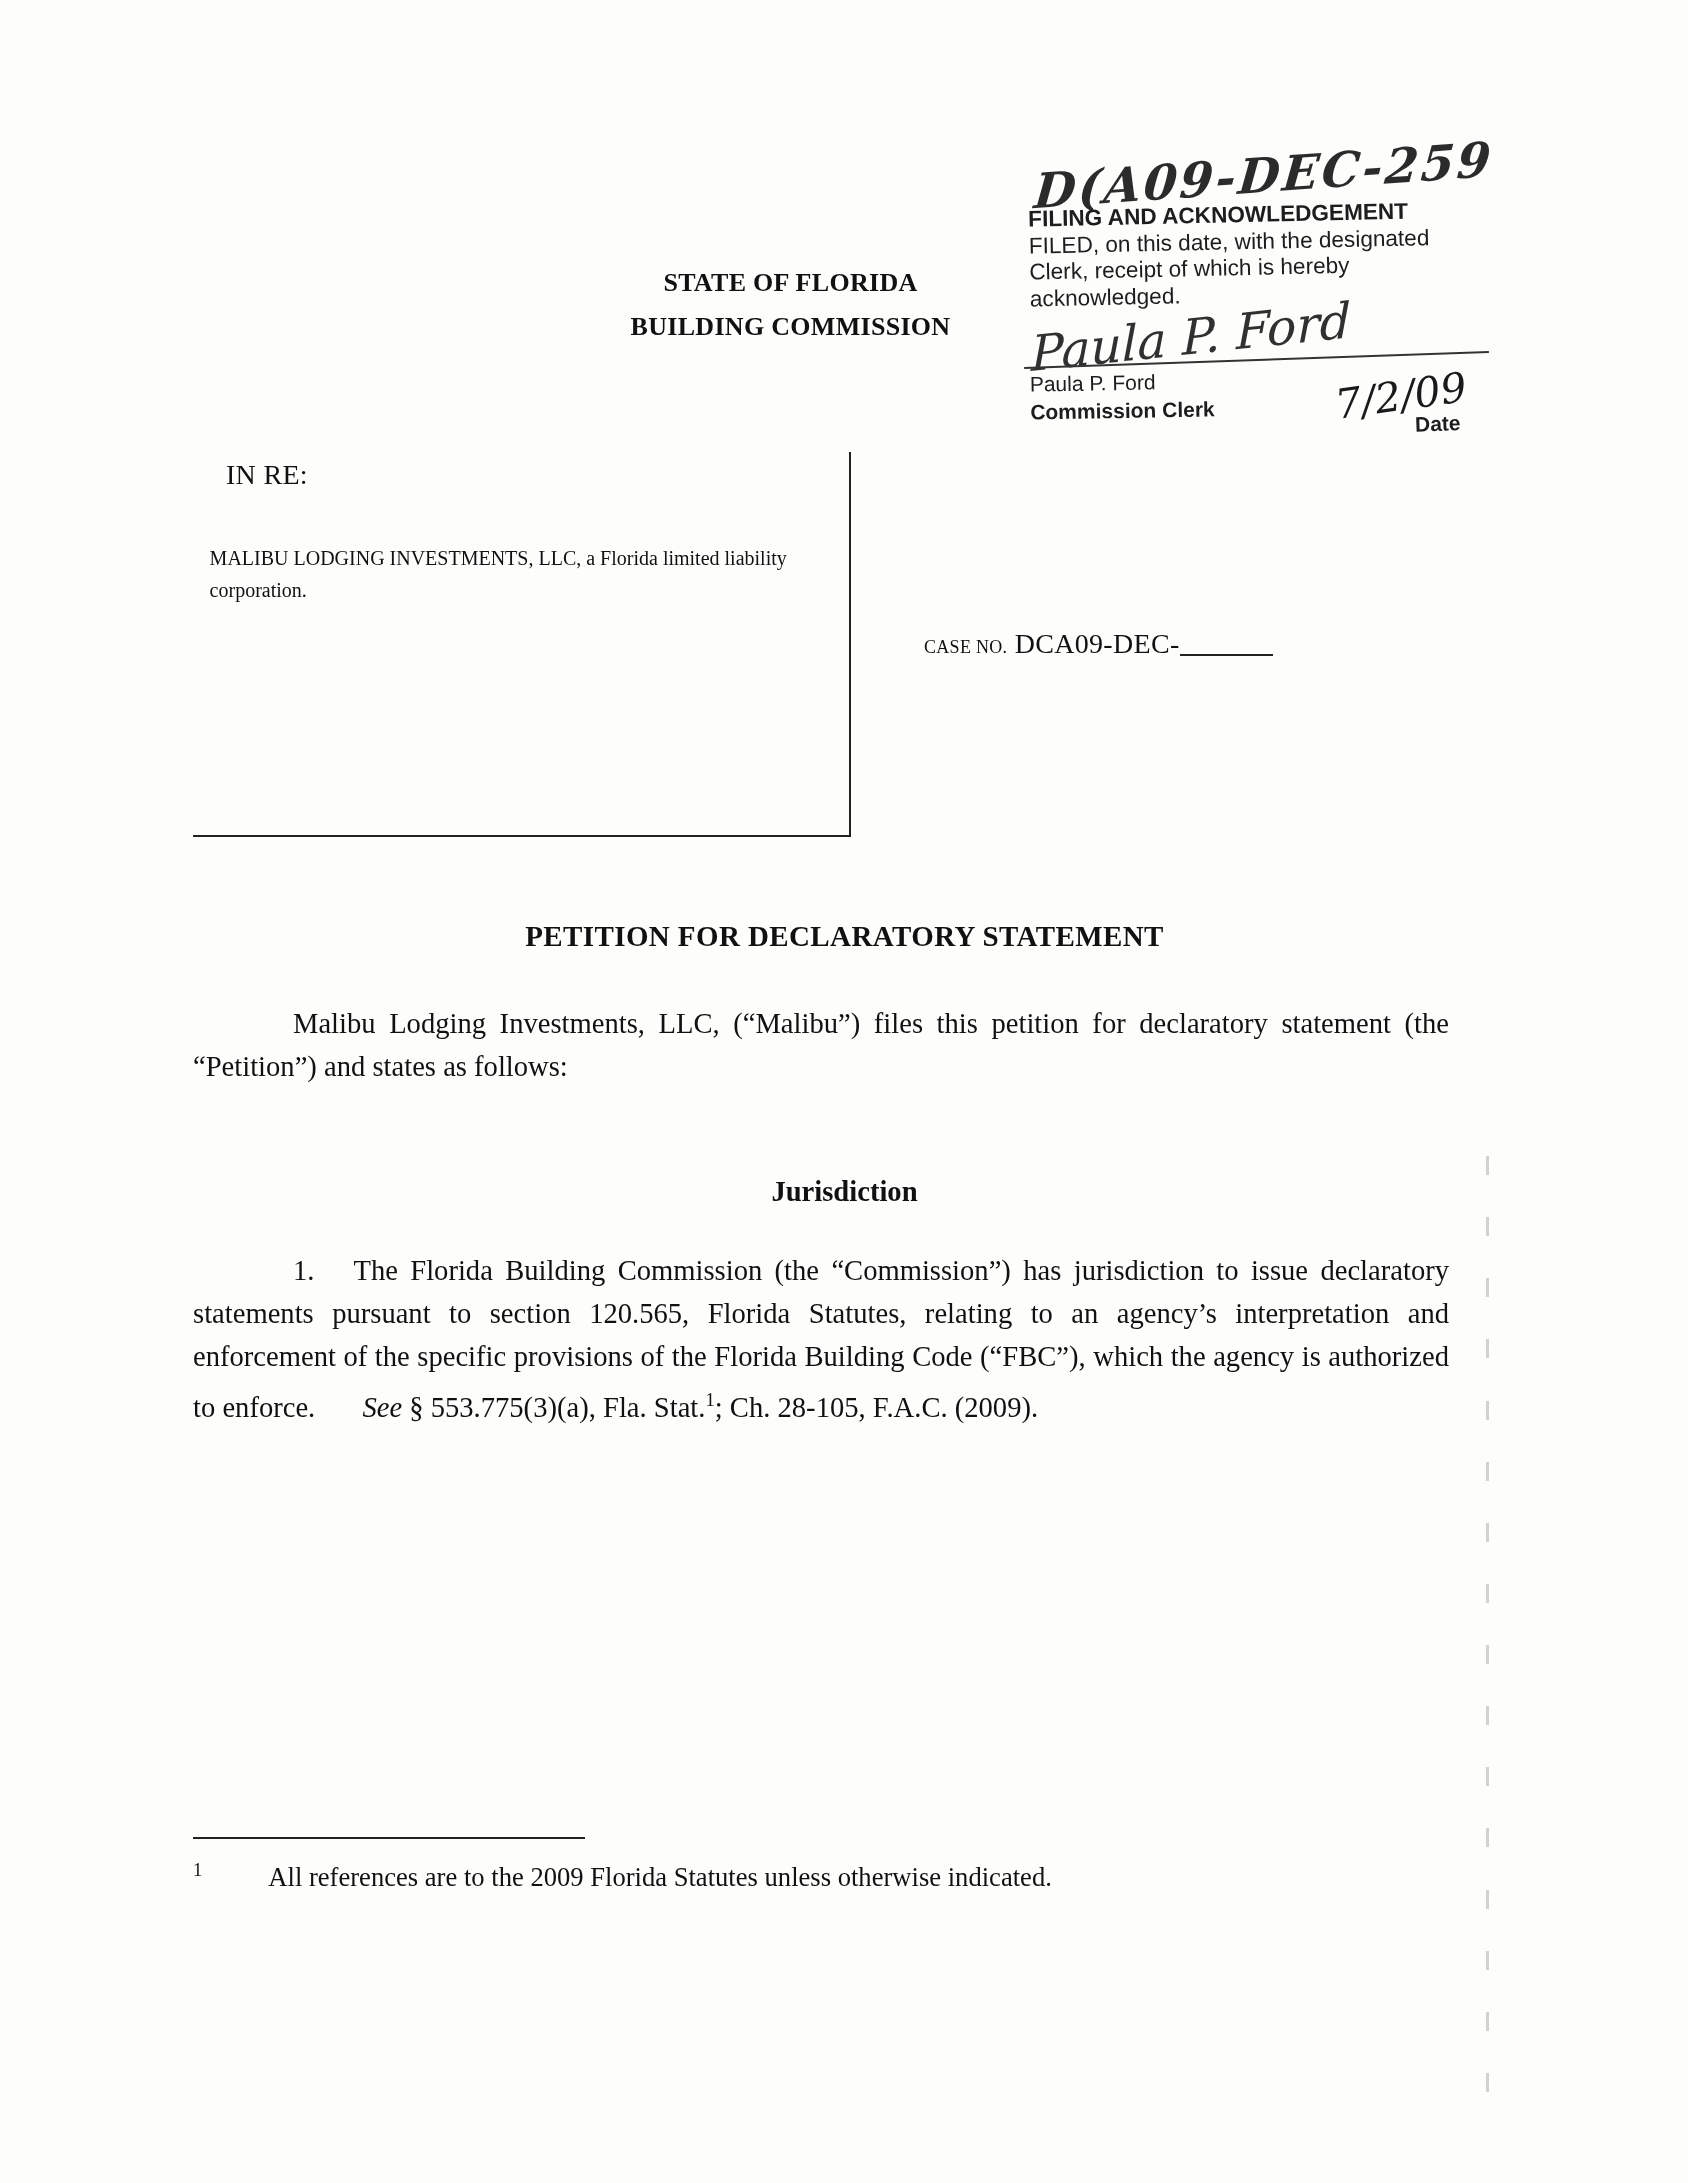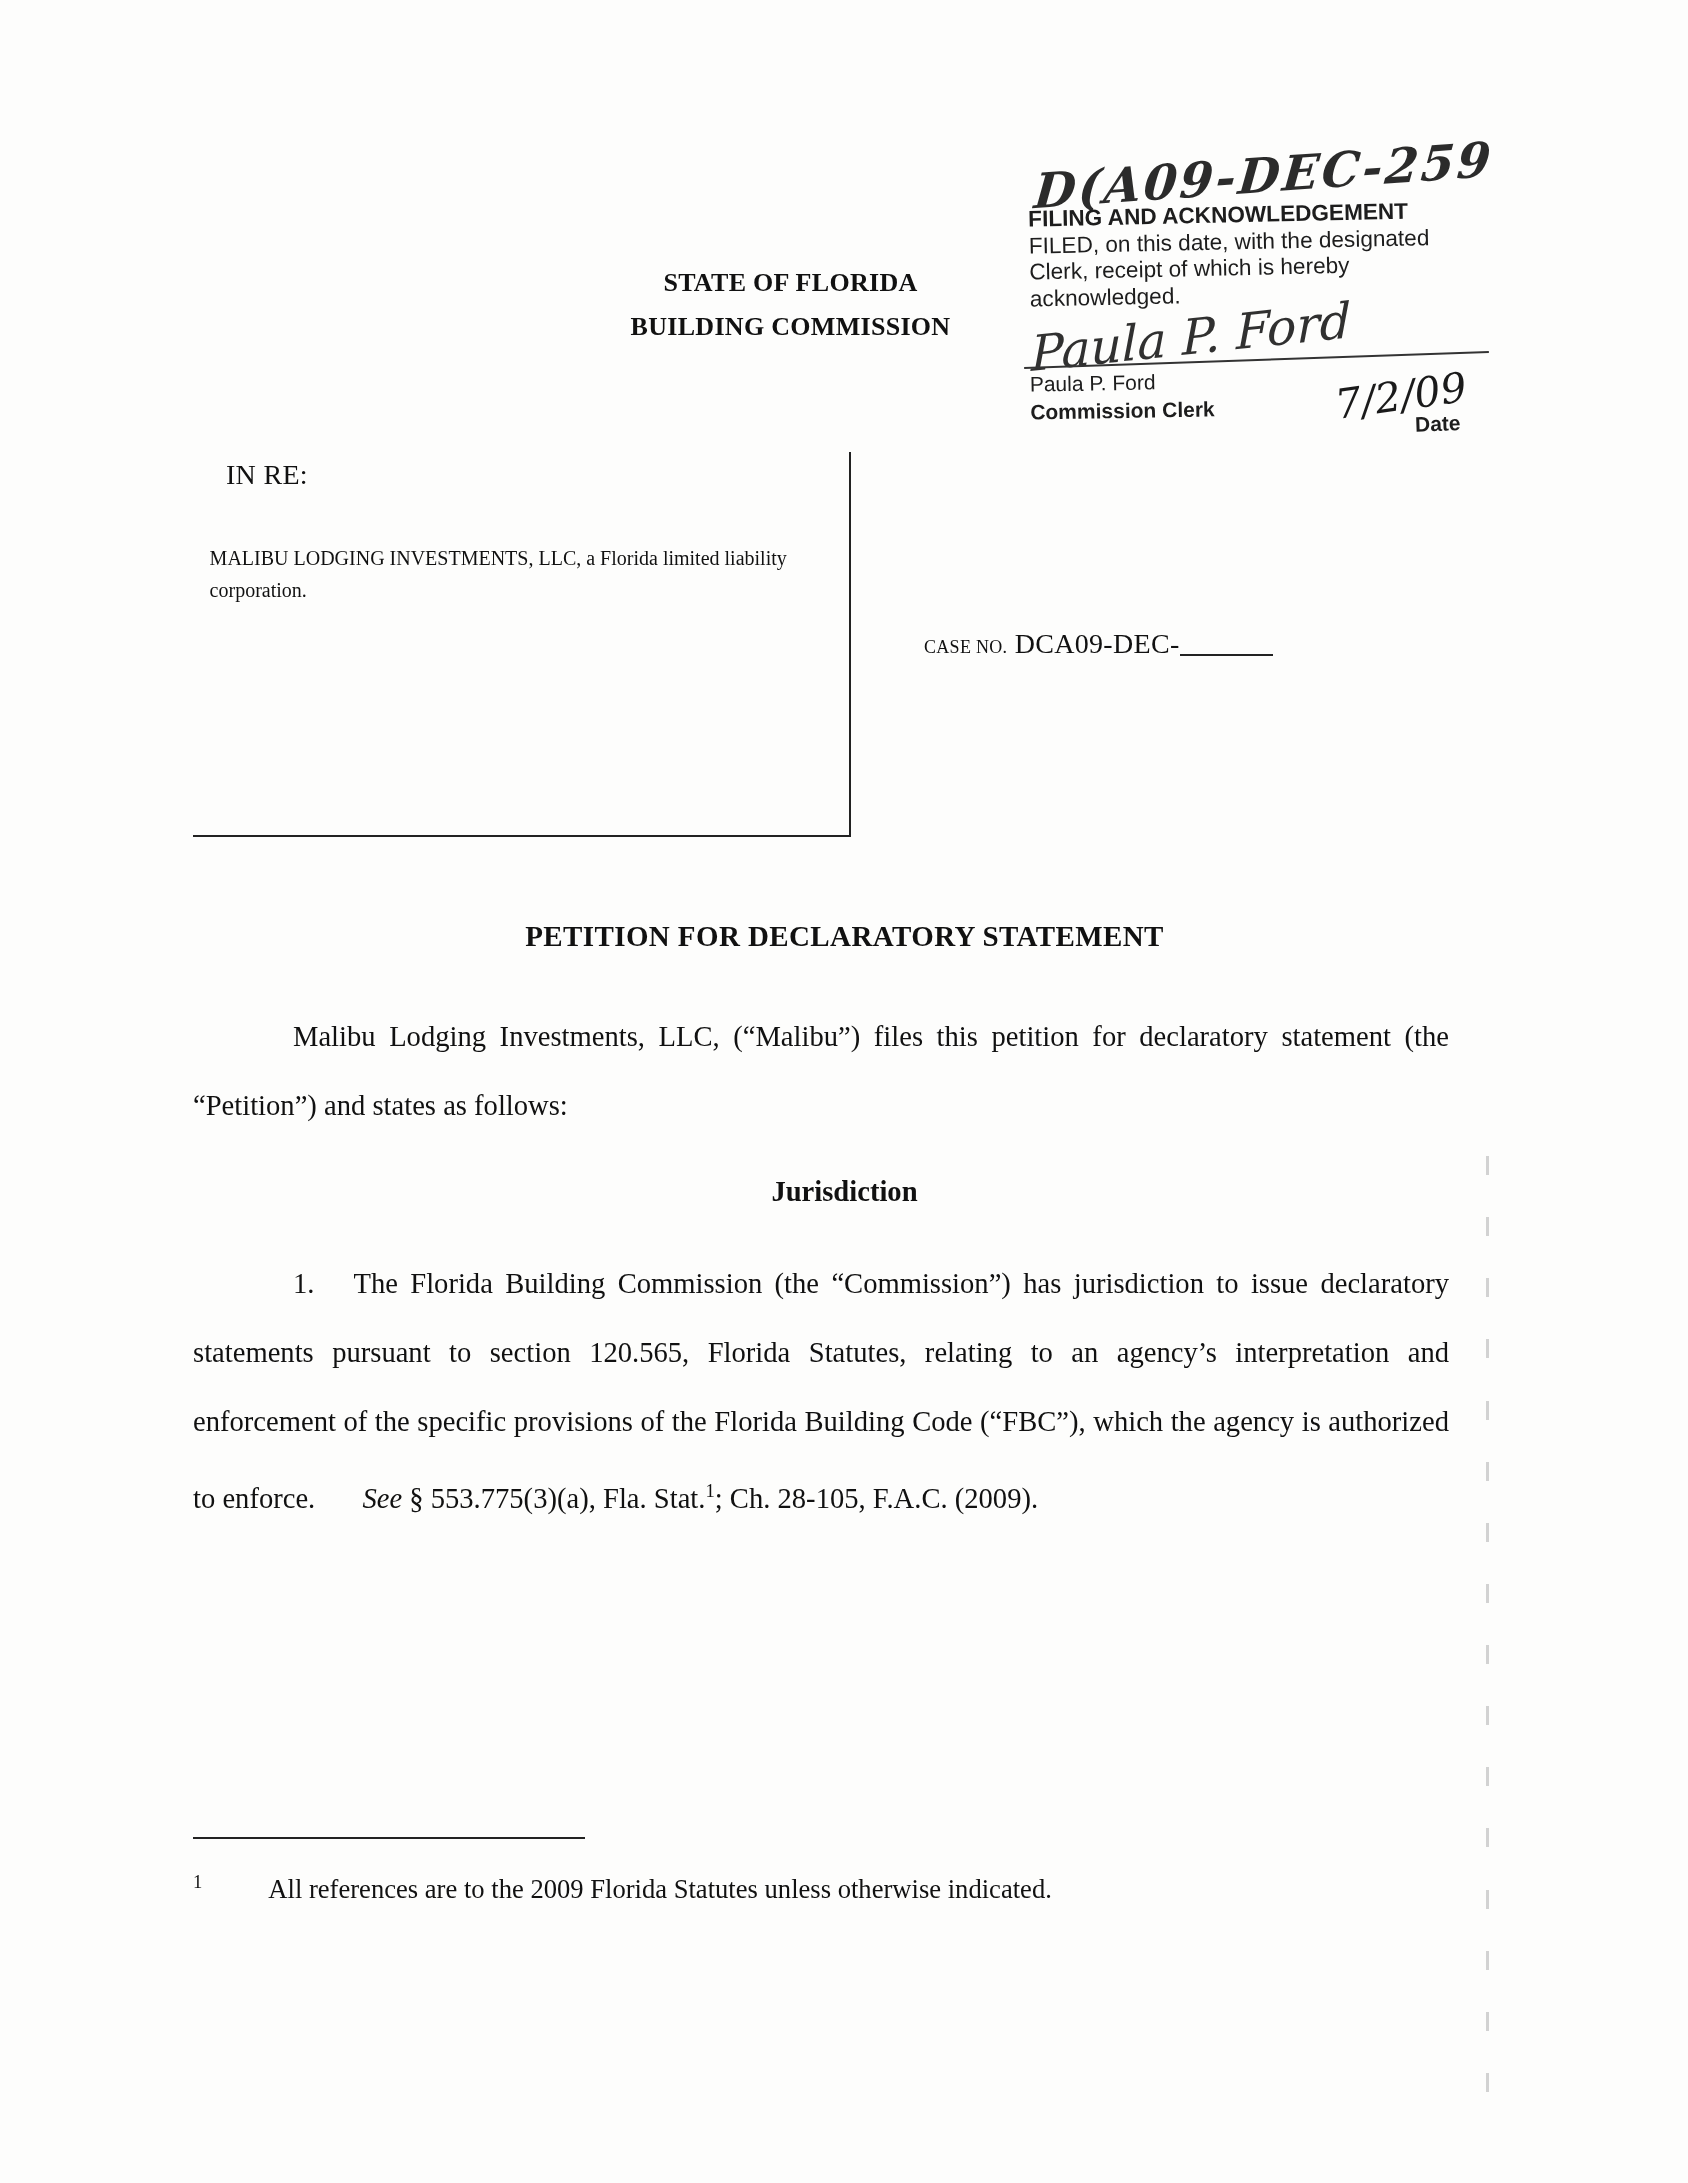--- a/index.html
+++ b/index.html
@@ -193,21 +193,21 @@
     text-align: center;
     font-size: 29px;
     font-weight: 700;
     letter-spacing: 0.4px;
   }
   .para {
     position: absolute;
     left: 193px;
     width: 1256px;
     font-size: 28.6px;
-    line-height: 69px;
+    line-height: 43px;
     text-align: justify;
     text-justify: inter-word;
   }
   .p-intro { top: 1002px; }
   .p-intro .indent { display: inline-block; width: 100px; }
 
   .section-head {
     position: absolute;
     left: 0;
     top: 1176px;
@@ -230,21 +230,21 @@
     width: 392px;
     height: 2px;
     background: #222;
   }
   .footnote {
     position: absolute;
     left: 193px;
     top: 1854px;
     width: 1256px;
     font-size: 26.6px;
-    line-height: 56px;
+    line-height: 31px;
   }
   .footnote .fn-mark {
     font-size: 18.6px;
     vertical-align: super;
     padding-right: 66px;
   }
 
   
   .scan-ticks {
     position: absolute;

